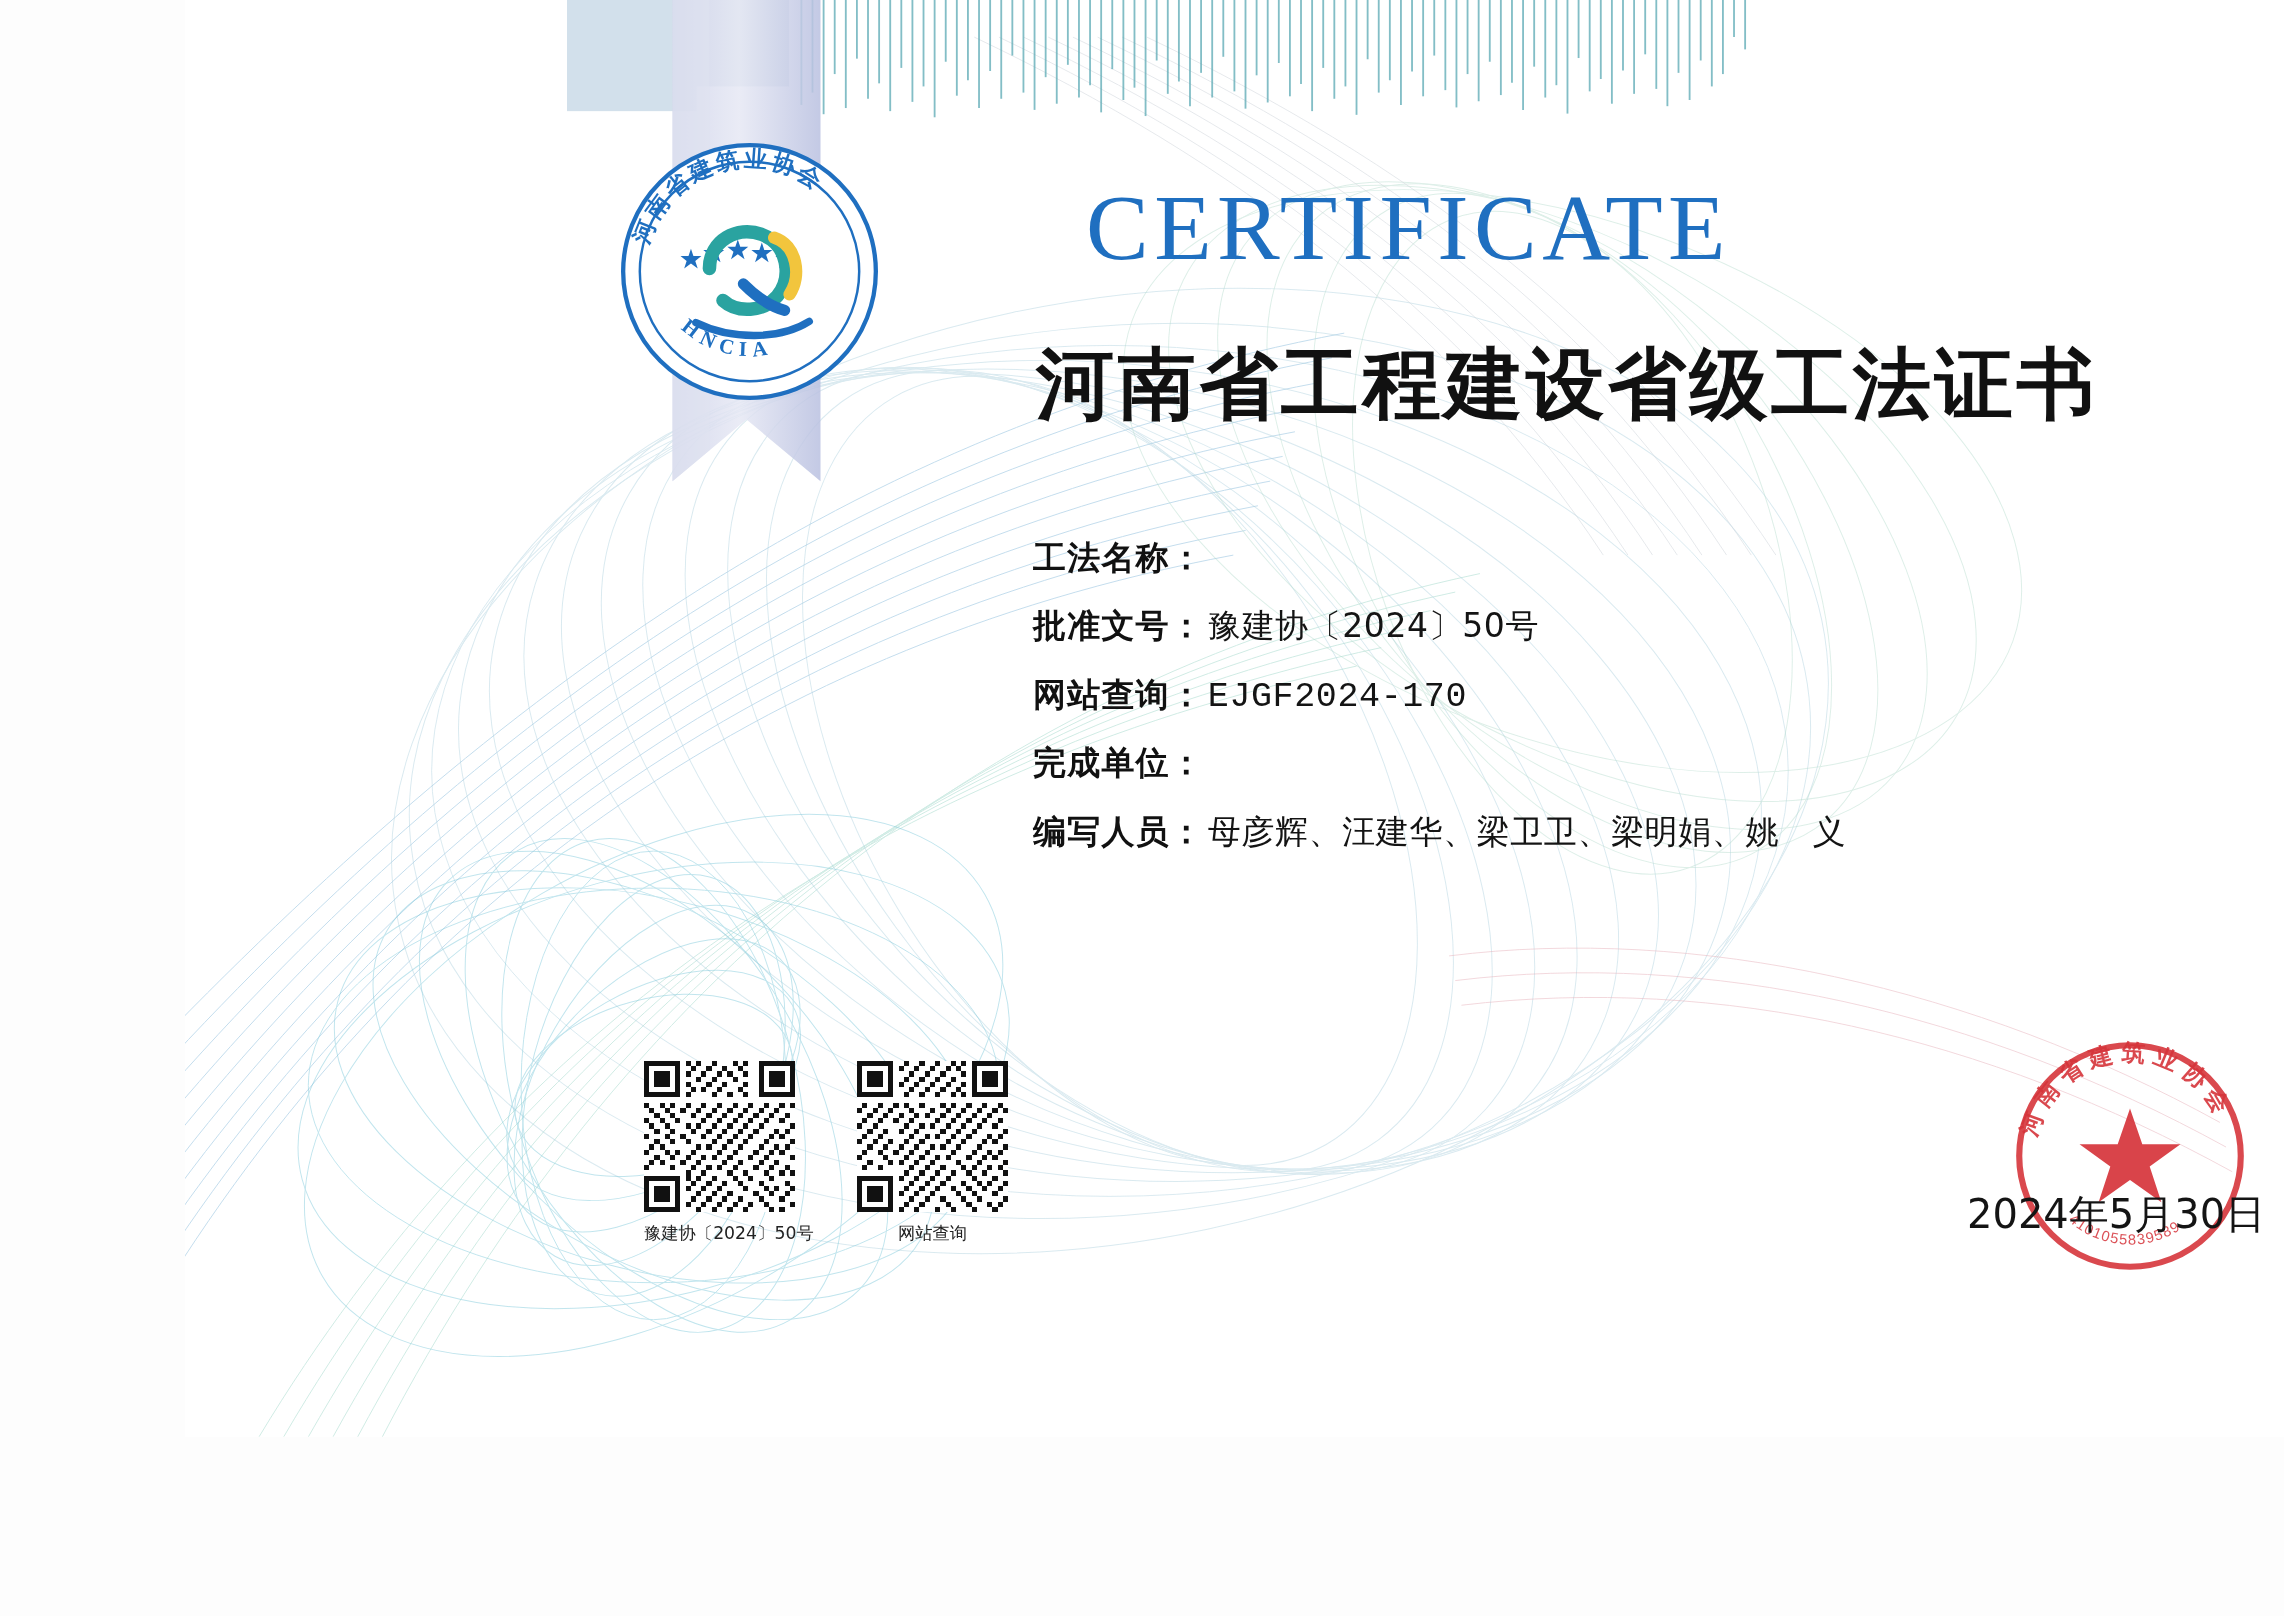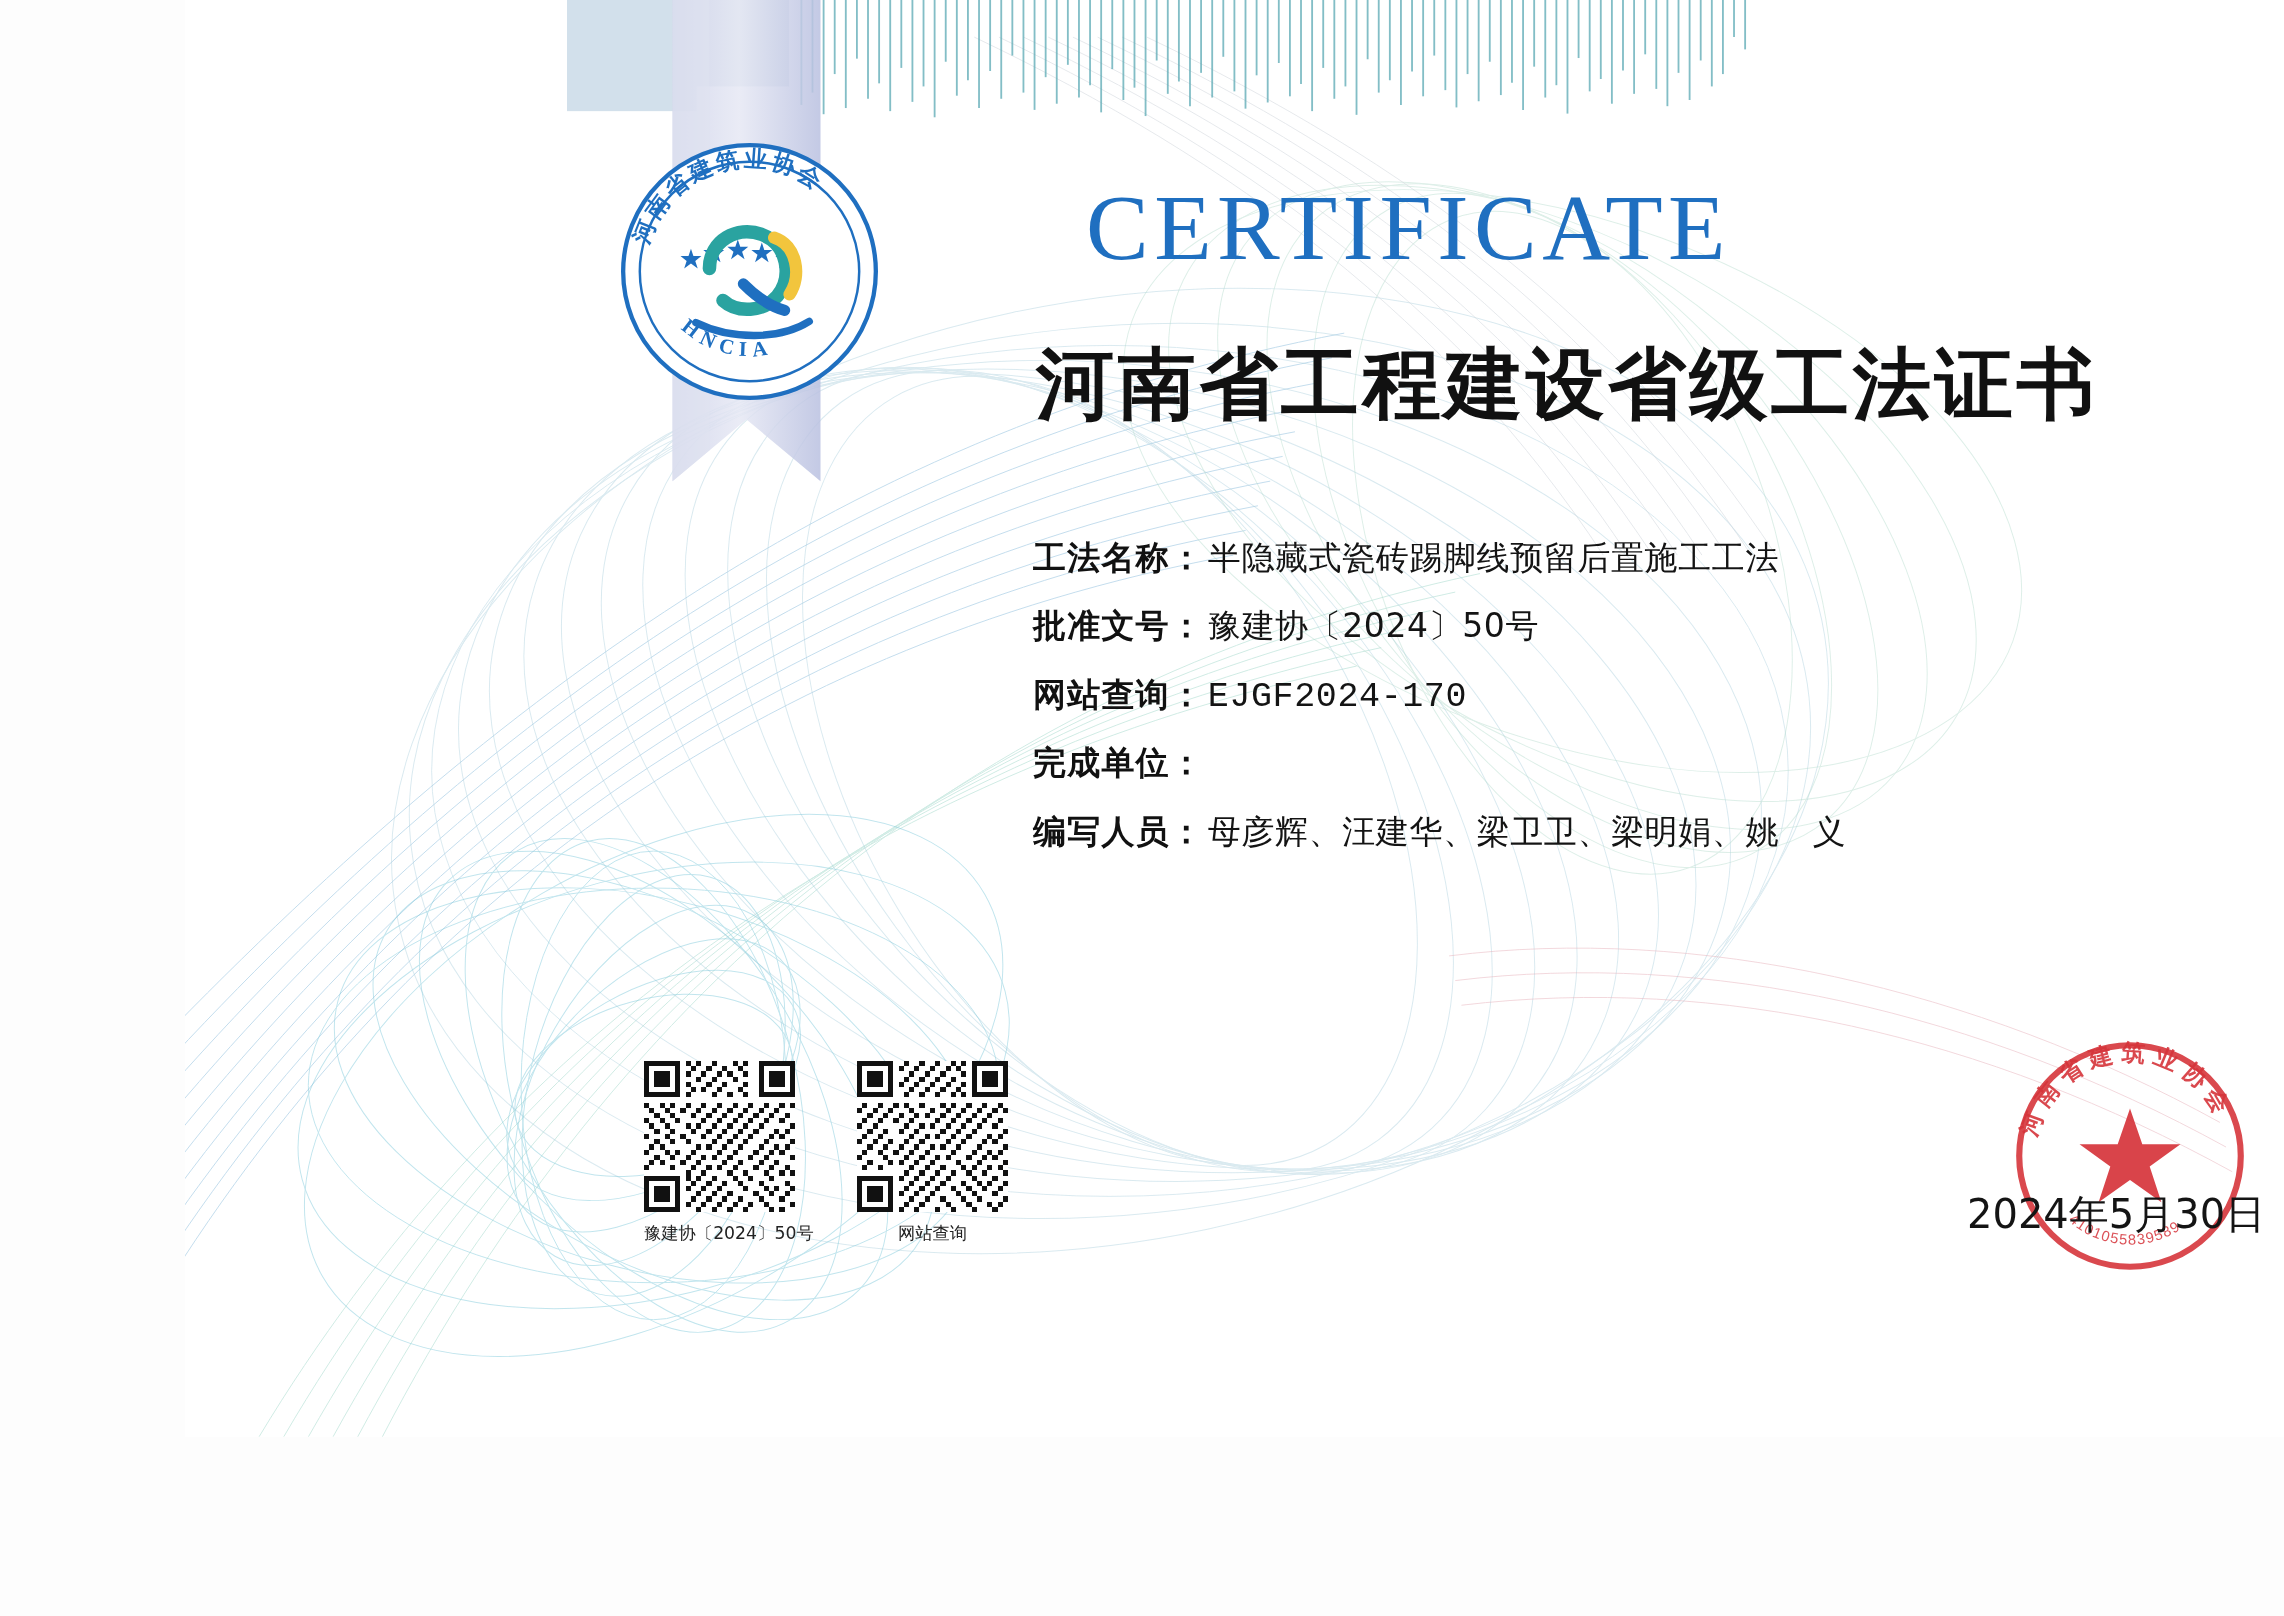--- a/index.html
+++ b/index.html
@@ -395,21 +395,20 @@
     </svg>
 
     <div id="title-en">CERTIFICATE</div>
     <div id="title-cn">河南省工程建设省级工法证书</div>
 
     <div id="fields">
 
       <div class="field-row">
         <span class="field-label">工法名称</span>
         <span class="field-colon">：</span>
-        <span class="field-value">半隐藏式瓷砖踢脚线预留后置施工工法</span>
       </div>
 
       <div class="field-row">
         <span class="field-label">批准文号</span>
         <span class="field-colon">：</span>
         <span class="field-value">豫建协〔2024〕50号</span>
       </div>
 
       <div class="field-row">
         <span class="field-label">网站查询</span>

